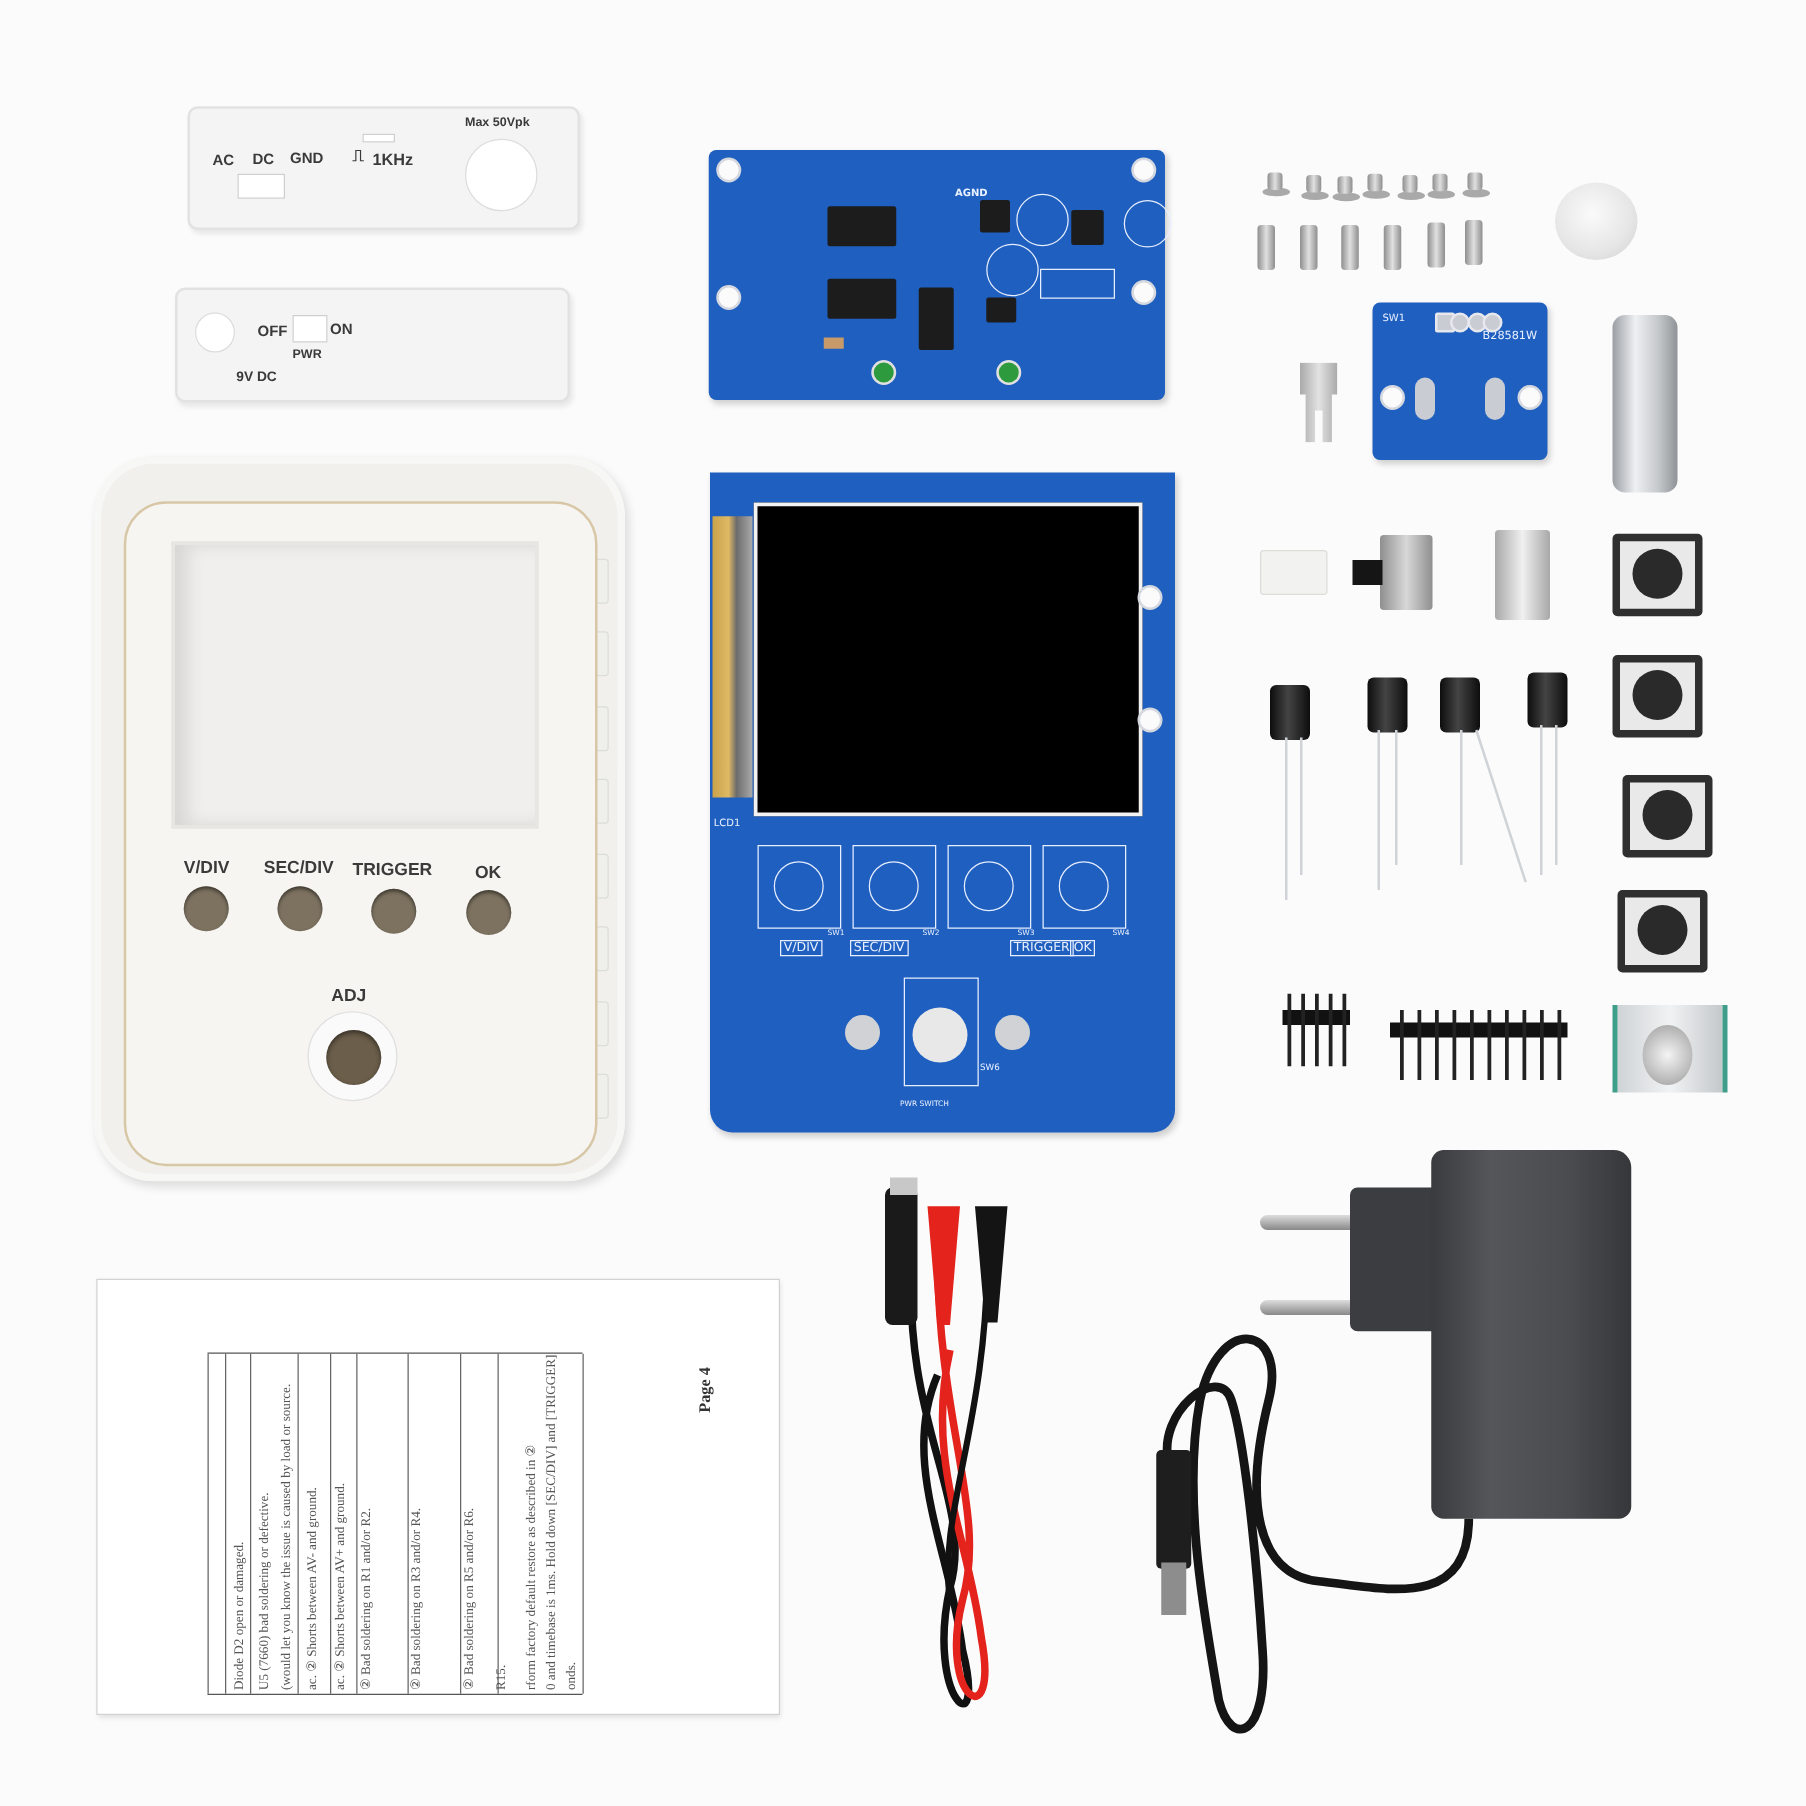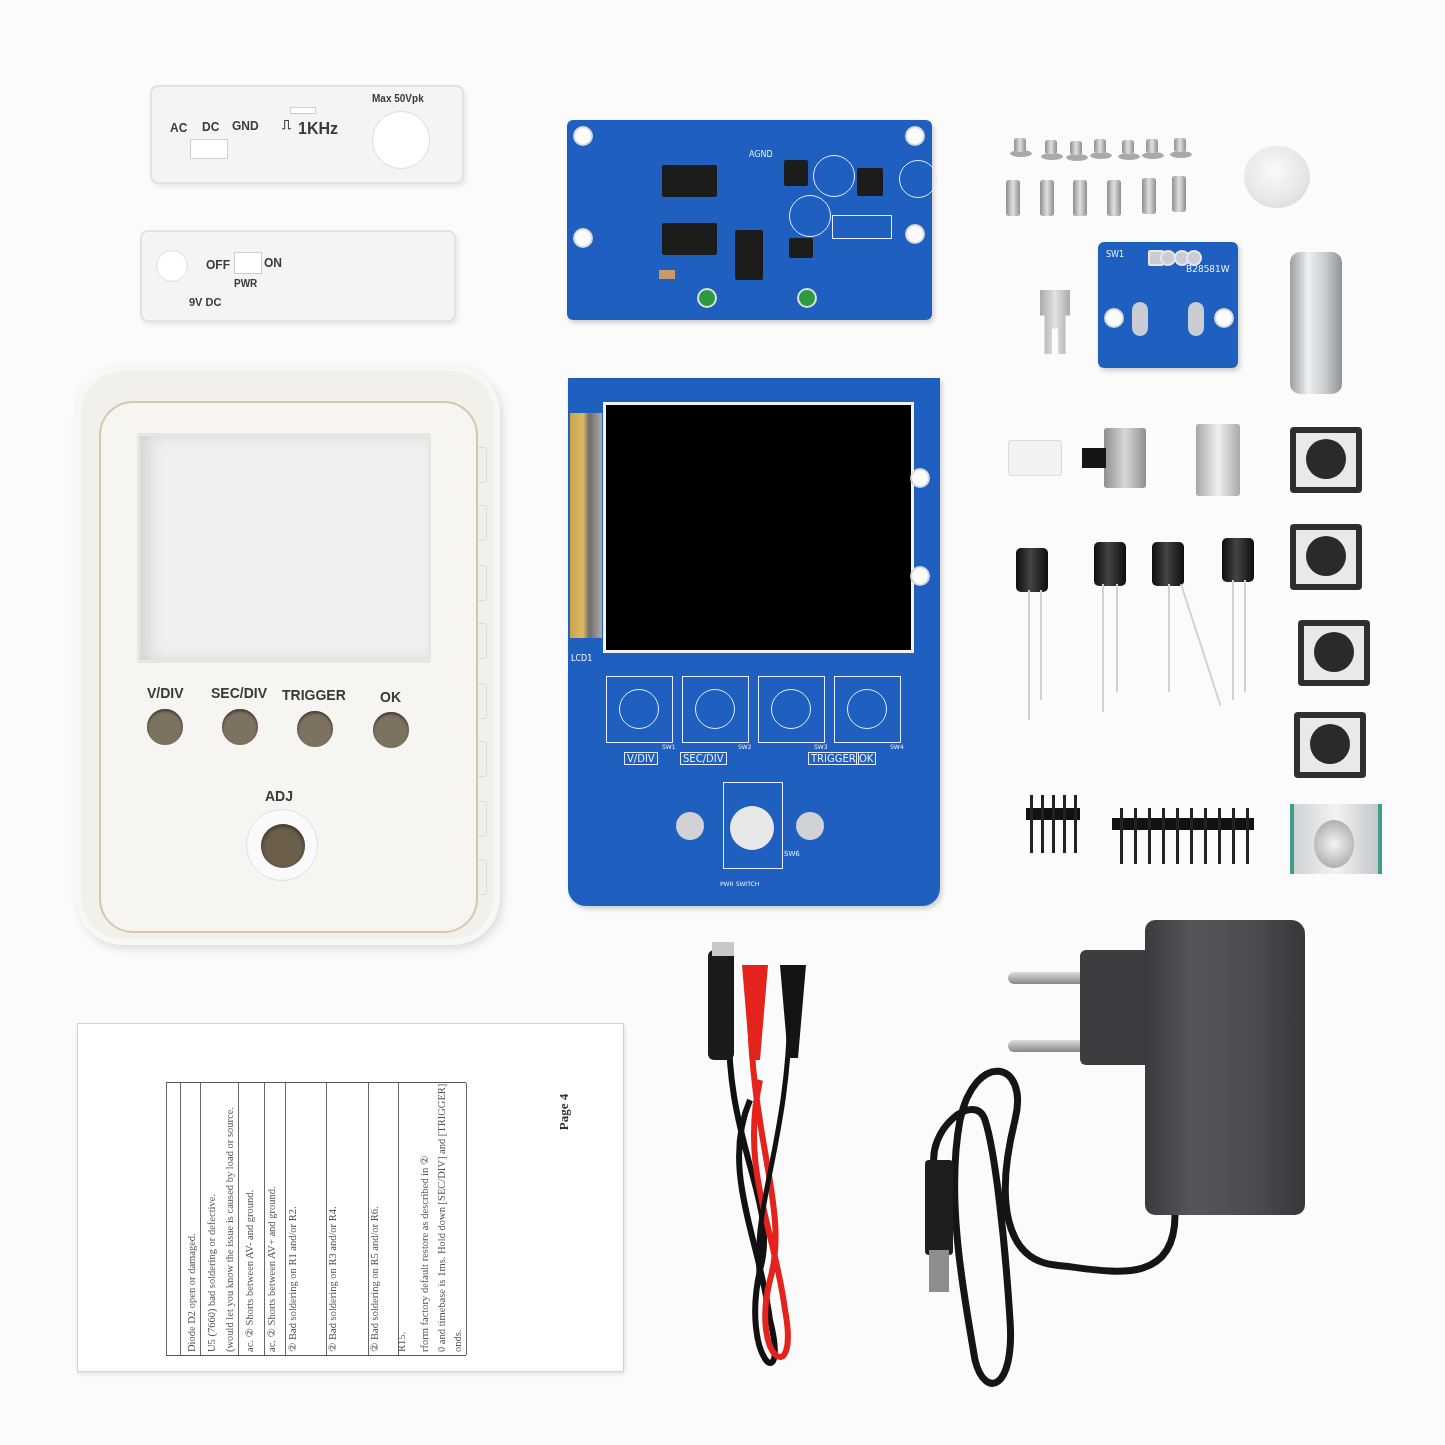--- a/index.html
+++ b/index.html
@@ -57,21 +57,21 @@
 </head>
 <body>
 
 <div class="panel" style="left:150px;top:85px;width:310px;height:95px;">
   <span class="lbl" style="left:18px;top:34px;font-size:12px;">AC</span>
   <span class="lbl" style="left:50px;top:33px;font-size:12px;">DC</span>
   <span class="lbl" style="left:80px;top:32px;font-size:12px;">GND</span>
   <div class="slot" style="left:38px;top:52px;width:36px;height:18px;"></div>
   <div class="slot" style="left:138px;top:20px;width:24px;height:5px;"></div>
   <span class="lbl" style="left:130px;top:30px;font-size:13px;">⎍</span>
-  <span class="lbl" style="left:146px;top:33px;font-size:16px;">1KHz</span>
+  <span class="lbl" style="left:146px;top:33px;font-size:13px;">1KHz</span>
   <span class="lbl" style="left:220px;top:6px;font-size:10px;">Max 50Vpk</span>
   <div class="hole" style="left:220px;top:24px;width:56px;height:56px;"></div>
 </div>
 
 <div class="panel" style="left:140px;top:230px;width:312px;height:88px;">
   <div class="hole" style="left:14px;top:18px;width:30px;height:30px;"></div>
   <span class="lbl" style="left:64px;top:26px;font-size:12px;">OFF</span>
   <div class="slot" style="left:92px;top:20px;width:26px;height:20px;"></div>
   <span class="lbl" style="left:122px;top:24px;font-size:12px;">ON</span>
   <span class="lbl" style="left:92px;top:46px;font-size:10px;">PWR</span>
@@ -115,21 +115,21 @@
   <div class="chip" style="left:290px;top:48px;width:26px;height:28px;"></div>
   <div class="chip" style="left:217px;top:40px;width:24px;height:26px;"></div>
   <div class="chip" style="left:222px;top:118px;width:24px;height:20px;"></div>
   <div class="silk" style="left:246px;top:35px;width:40px;height:40px;border-radius:50%;"></div>
   <div class="silk" style="left:332px;top:40px;width:36px;height:36px;border-radius:50%;"></div>
   <div class="silk" style="left:222px;top:75px;width:40px;height:40px;border-radius:50%;"></div>
   <div class="silk" style="left:265px;top:95px;width:58px;height:22px;"></div>
   <div class="abs" style="left:130px;top:168px;width:16px;height:16px;border-radius:50%;background:#2e9a3e;border:2px solid #e0e0e0;"></div>
   <div class="abs" style="left:230px;top:168px;width:16px;height:16px;border-radius:50%;background:#2e9a3e;border:2px solid #e0e0e0;"></div>
   <div class="abs" style="left:92px;top:150px;width:16px;height:9px;background:#c89a6a;"></div>
-  <span class="silk-txt" style="left:182px;top:30px;font-size:8px;">AGND</span>
+  <span class="silk-txt" style="left:197px;top:30px;font-size:8px;font-weight:bold;">AGND</span>
 </div>
 
 <div class="pcb" style="left:568px;top:378px;width:372px;height:528px;border-radius:0 0 18px 18px;">
   <div class="lcd-flex"></div>
   <div class="lcd"></div>
   <span class="silk-txt" style="left:3px;top:276px;font-size:8px;">LCD1</span>
   <div class="mhole" style="left:342px;top:90px;"></div>
   <div class="mhole" style="left:342px;top:188px;"></div>
 
   <div class="silk" style="left:38px;top:298px;width:65px;height:65px;">

